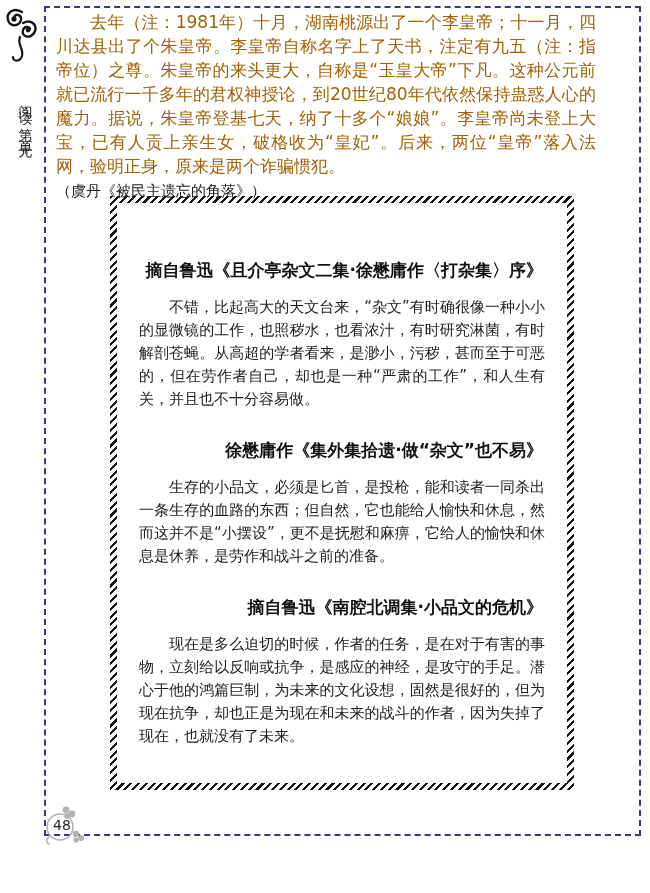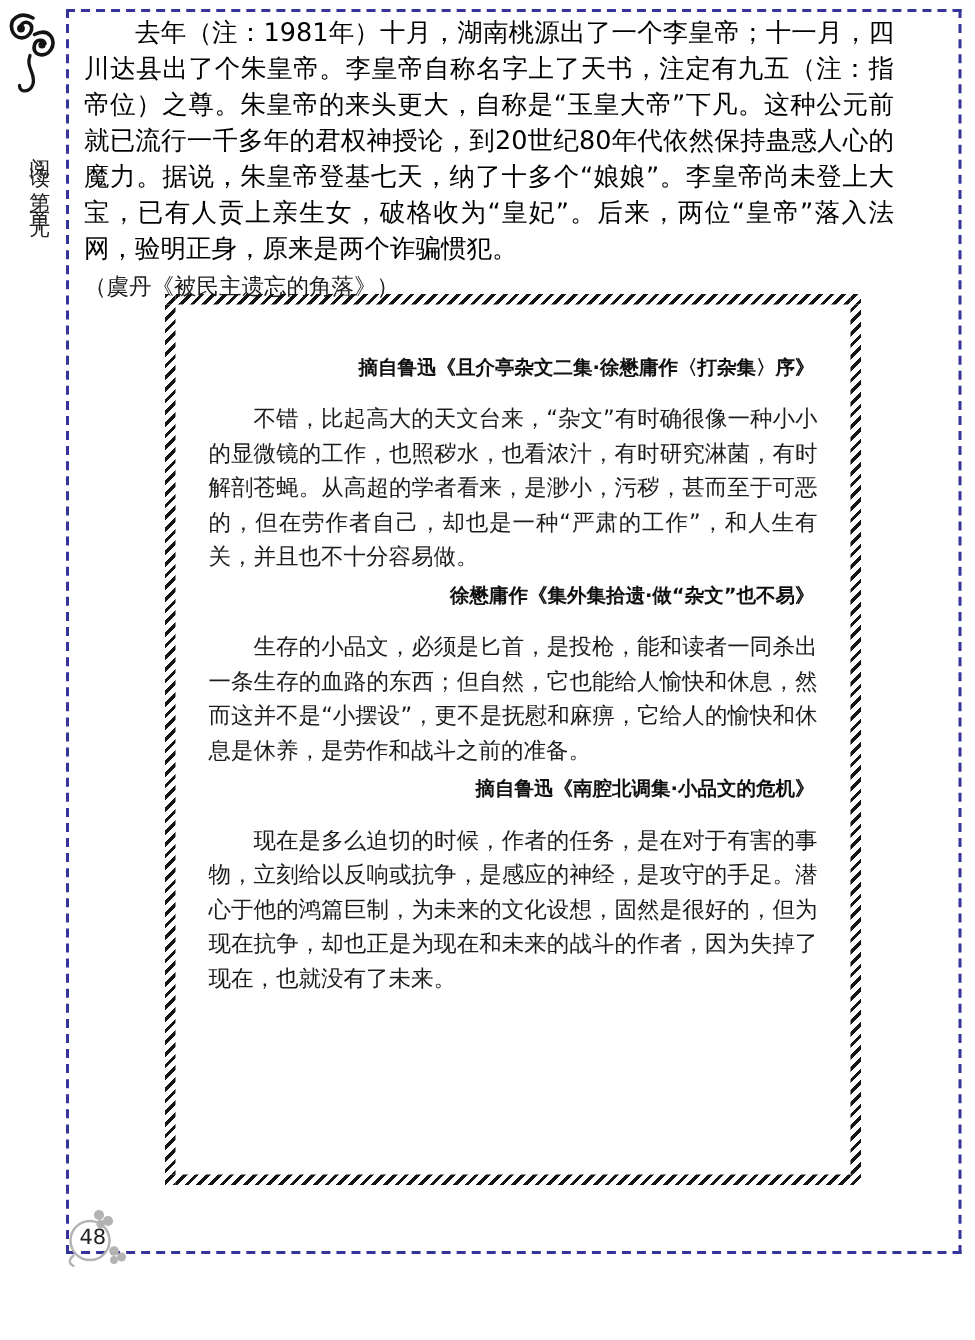--- a/index.html
+++ b/index.html
@@ -27,21 +27,21 @@
     font-size:14px;letter-spacing:6px;
     color:#222222;
   }
   .content{
     position:absolute;left:56px;top:10px;width:540px;
   }
   .intro-text{
     margin:0;
     font-size:17px;line-height:24px;
     text-indent:2em;text-align:justify;
-    color:#000000;
+    color:#a16207;
   }
   .intro-attribution{
     margin:4px 0 0;
     font-size:15px;
     padding-right:22px;
   }
   .quote-box{
     position:absolute;left:110px;top:196px;
     width:464px;height:594px;
     box-sizing:border-box;
@@ -49,22 +49,22 @@
     border:7px solid #151515;
     border-image:repeating-linear-gradient(135deg,#151515 0 2.2px,transparent 2.2px 5.5px) 7;
   }
   .quote-text{
     margin:0;
     font-size:15px;line-height:23px;
     text-indent:2em;text-align:justify;
     color:#1c1c1c;
   }
   .quote-source{
-    margin:5px 2px 14px 0;
-    font-size:13px;font-weight:bold;
+    margin:28px 2px 14px 0;
+    font-size:17px;font-weight:bold;
     text-align:right;
     color:#111111;
   }
   .page-number-wrap{
     position:absolute;left:40px;top:804px;
     width:46px;height:42px;
   }
   .page-number{
     position:absolute;left:13px;top:13px;
     font-size:14px;color:#222222;

